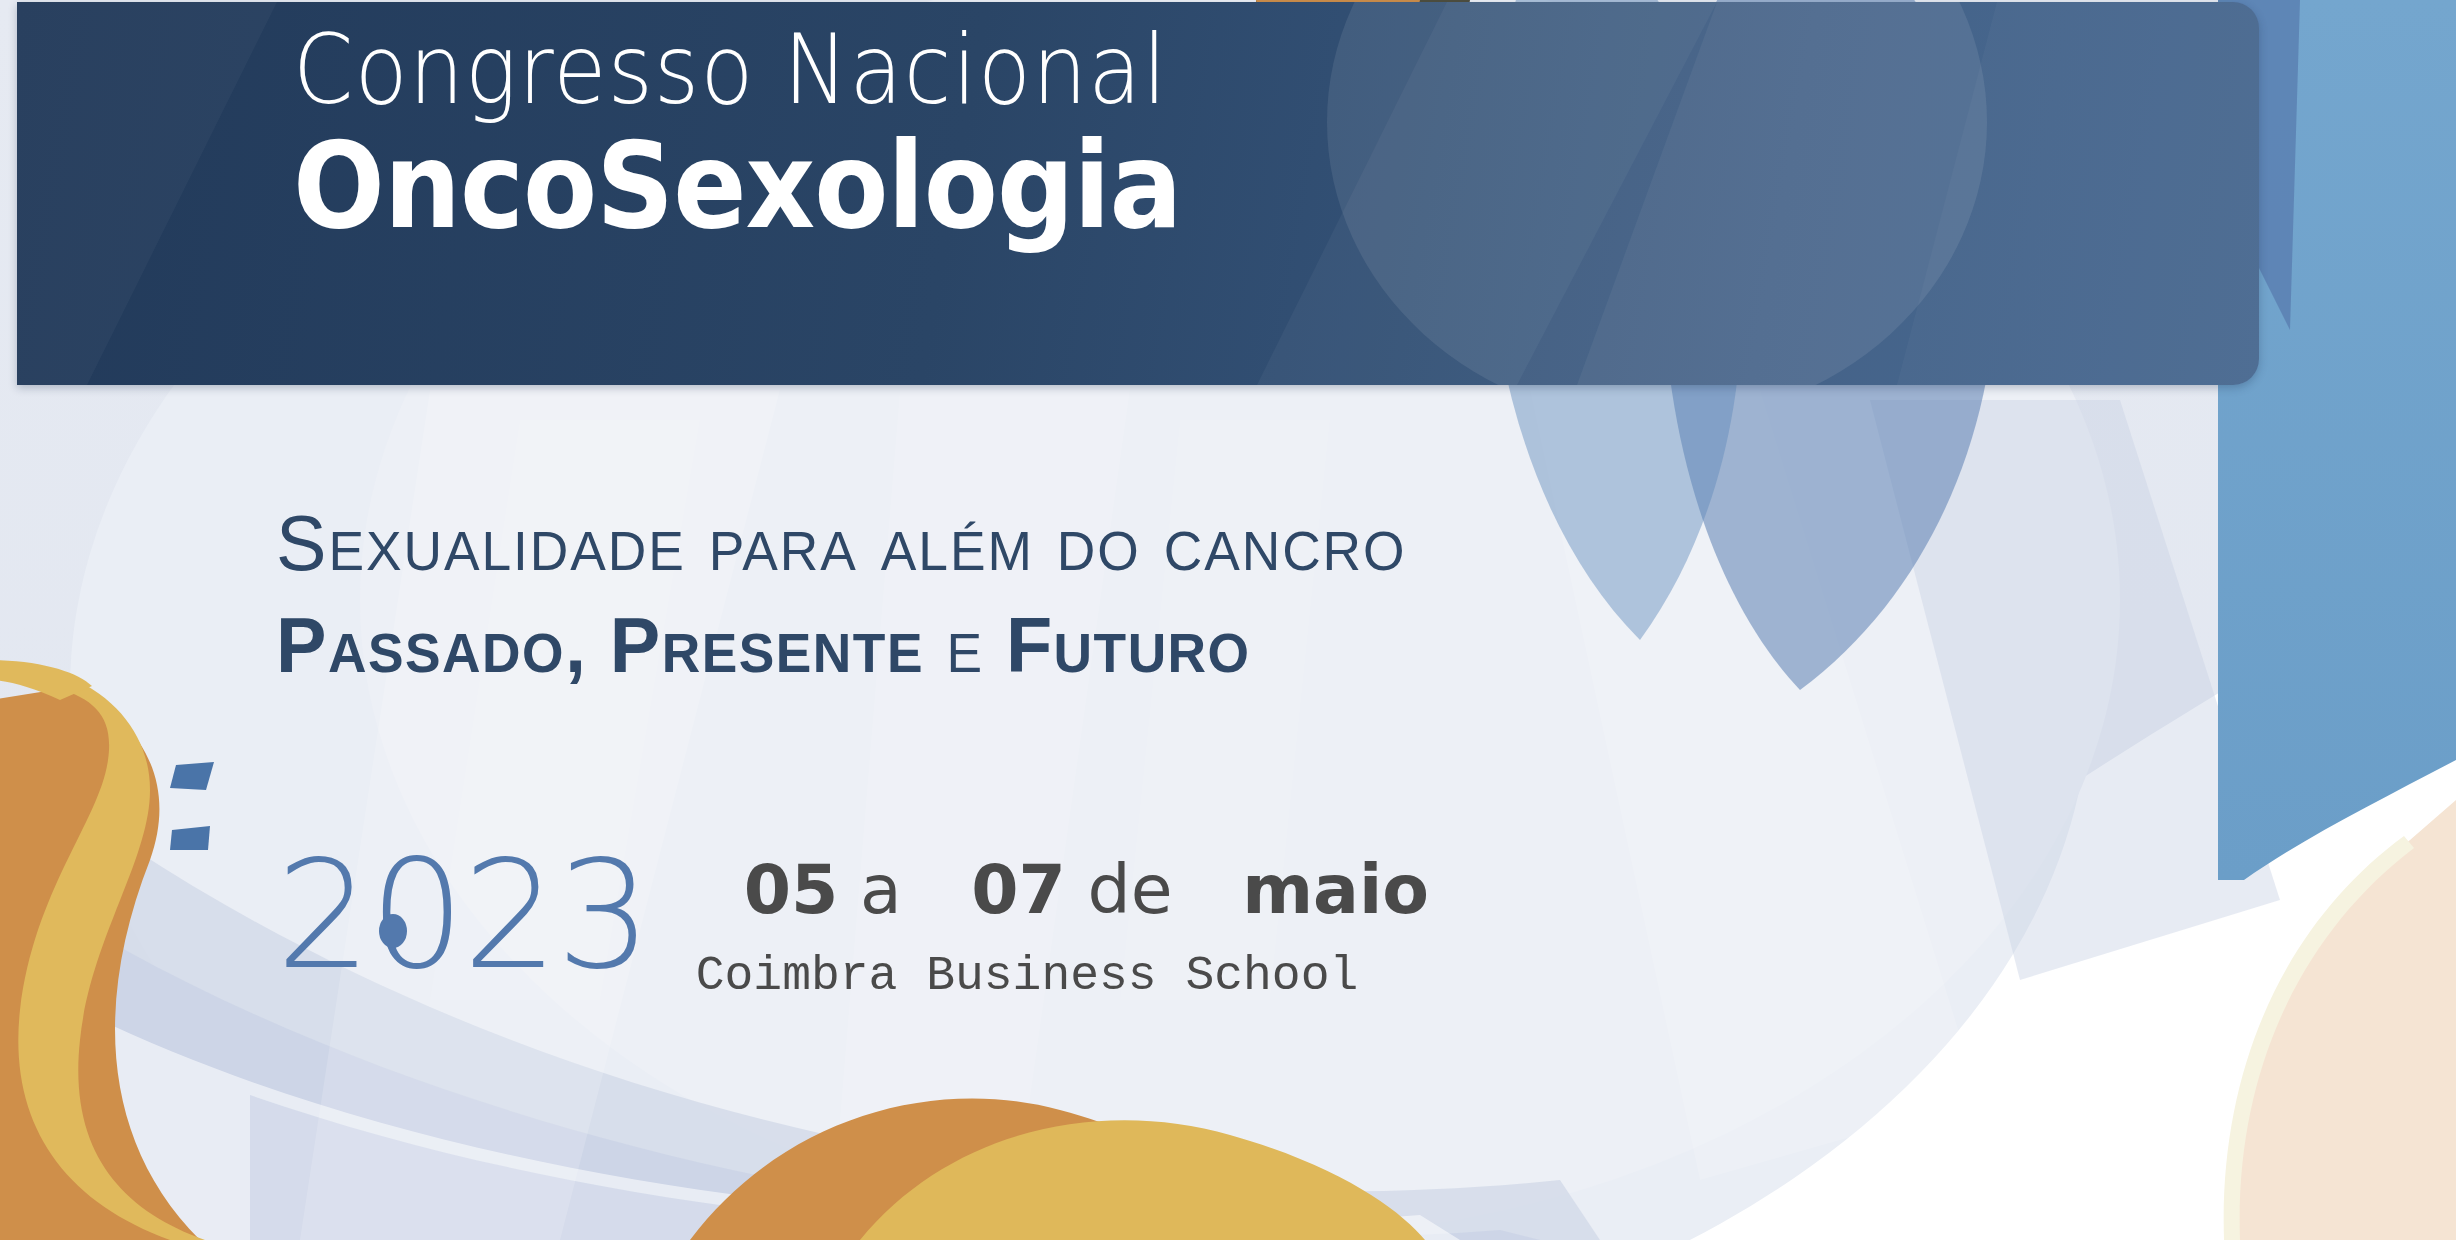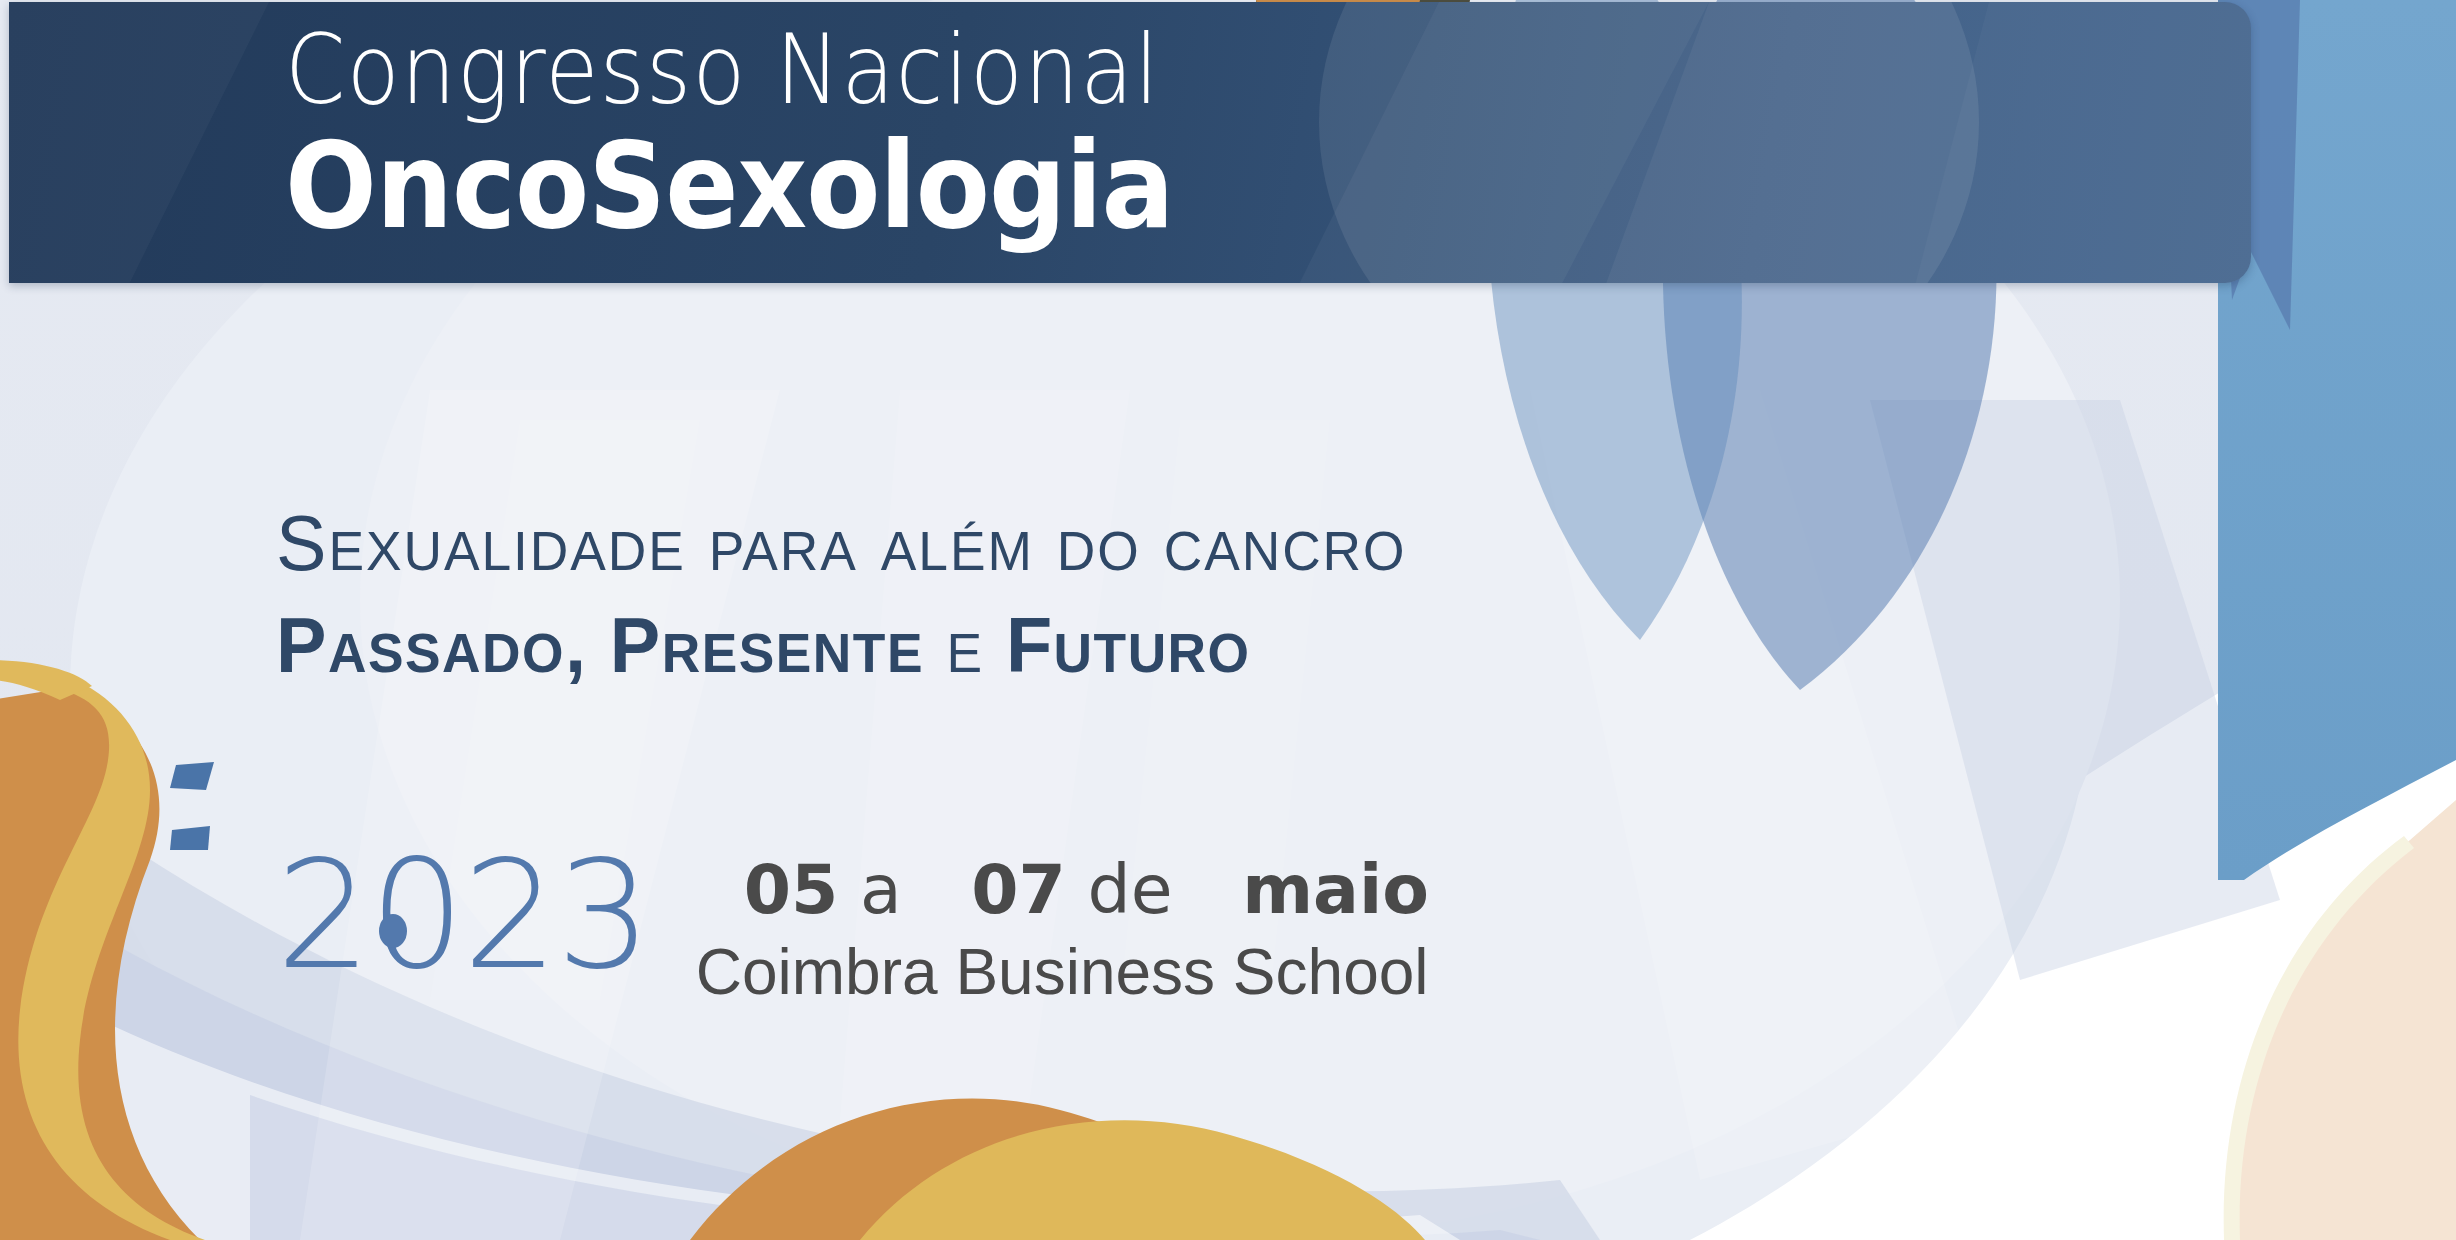--- a/index.html
+++ b/index.html
@@ -6,21 +6,21 @@
   body{width:2456px;height:1240px;overflow:hidden;font-family:"Liberation Sans",sans-serif;}
 
   .poster{position:relative;width:2456px;height:1240px;overflow:hidden;background:#ffffff;}
 
   
   .bg{position:absolute;inset:0;overflow:hidden;}
   .bg svg{position:absolute;top:0;left:0;width:2456px;height:1240px;display:block;}
 
   
   .banner{
-    position:absolute;left:9px;top:2px;width:2242px;height:281px;
+    position:absolute;left:17px;top:2px;width:2242px;height:383px;
     background:linear-gradient(100deg,#223a5a 0%,#2a4566 42%,#3a5a82 78%,#41628c 100%);
     border-top-right-radius:26px;border-bottom-right-radius:26px;
     box-shadow:0 3px 8px rgba(20,40,70,.25);
     overflow:hidden;
   }
   .banner .sheen{position:absolute;inset:0;}
   .banner .sheen svg{position:absolute;top:0;left:0;width:2242px;height:383px;}
 
   .banner-inner{position:absolute;left:276px;top:14px;}
   .line-congresso{
@@ -98,25 +98,25 @@
   .date-line{
     font-family:"DejaVu Sans",sans-serif;
     font-size:68px;
     color:#4a4a4a;
     line-height:1.0;
     white-space:nowrap;
     font-weight:400;
   }
   .date-line b{font-weight:700;margin-left:48px;}
   .venue-line{
-    font-family:Liberation Sans, sans-serif;
-    font-size:64px;
+    font-family:Liberation Mono, monospace;
+    font-size:48px;
     color:#4a4a4a;
     line-height:1.0;
-    margin-top:16px;
+    margin-top:28px;
     white-space:nowrap;
     font-weight:400;
   }
 </style>
 </head>
 <body>
 
 <div class="poster">
 
   <div class="bg">

